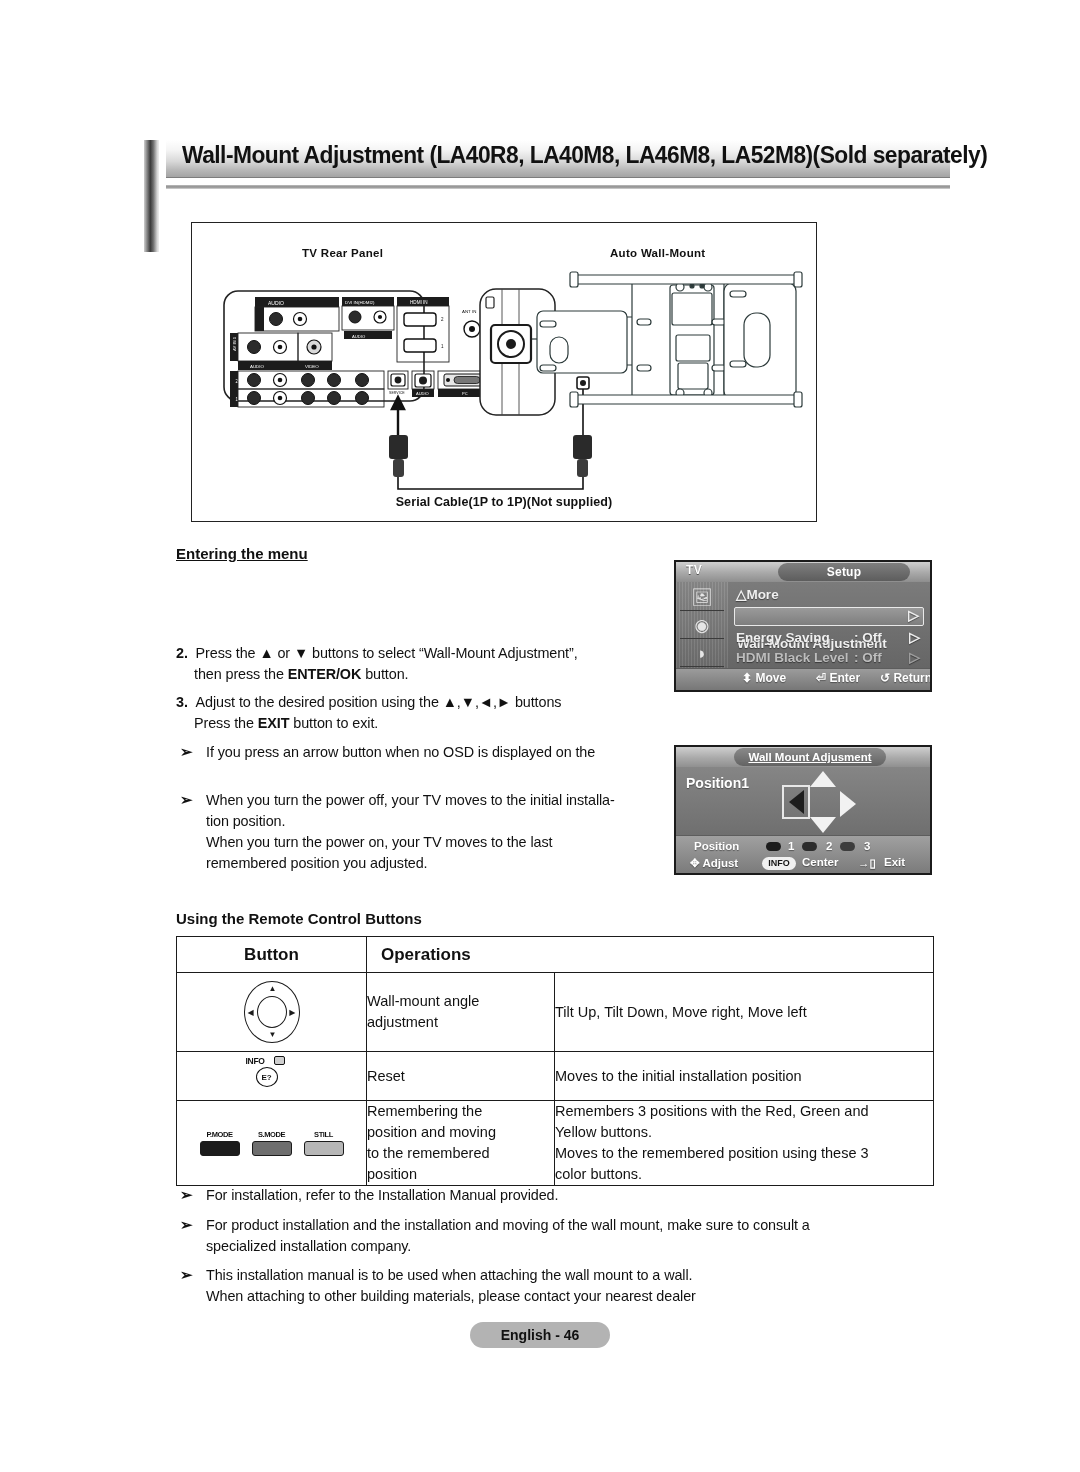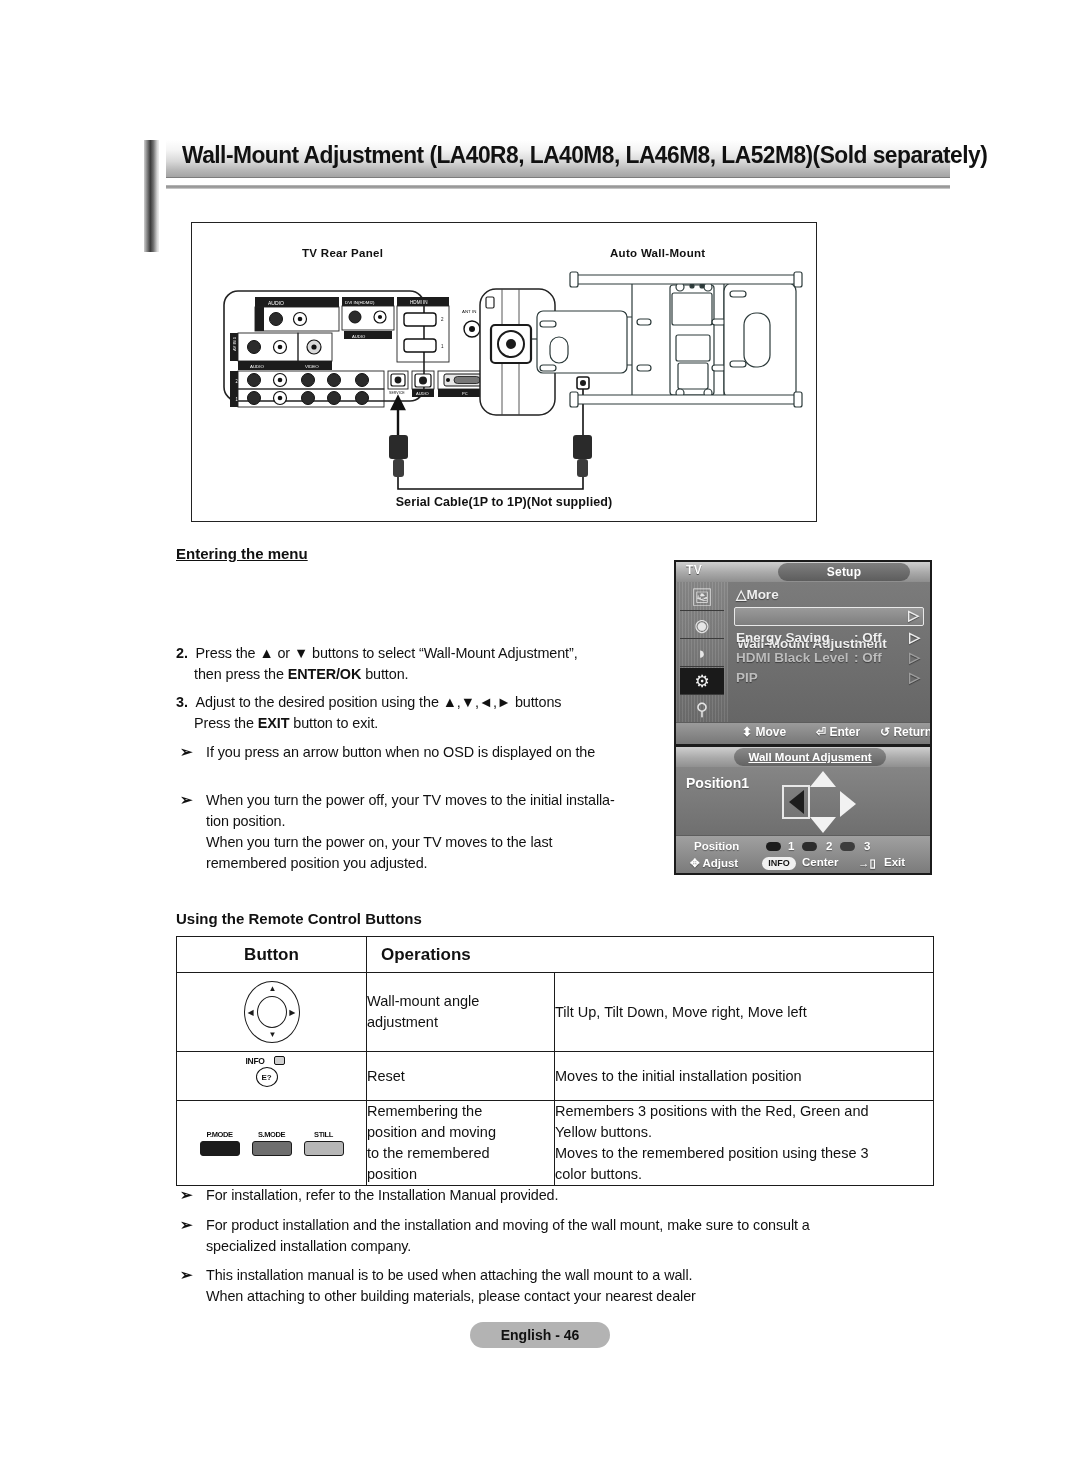--- a/index.html
+++ b/index.html
@@ -129,21 +129,21 @@
     font-weight: bold;
   }
   .bullet .bt { display: block; padding-left: 26px; }
 
   
   .osd {
     position: absolute;
     border: 2px solid #1b1b1b;
     overflow: hidden;
   }
-  .osd1 { left: 674px; top: 560px; width: 258px; height: 186px; }
+  .osd1 { left: 674px; top: 560px; width: 258px; height: 132px; }
   .osd2 { left: 674px; top: 745px; width: 258px; height: 130px; }
 
   .osd-topbar {
     position: absolute; left: 0; top: 0; right: 0; height: 20px;
     background: linear-gradient(to bottom, #cfcfcf, #a8a8a8 55%, #8e8e8e);
   }
   .osd-tv {
     position: absolute; left: 10px; top: 1px;
     font-size: 12px; font-weight: bold; color: #fff;
     text-shadow: 0 1px 0 #555;

